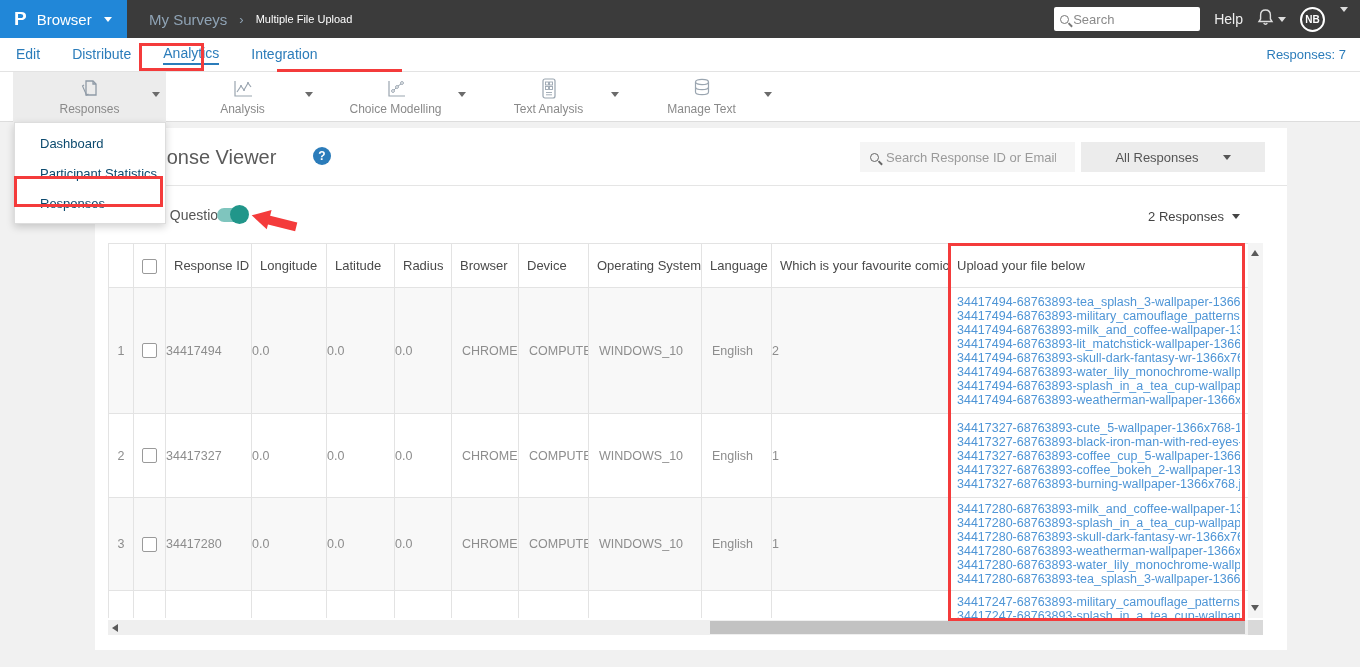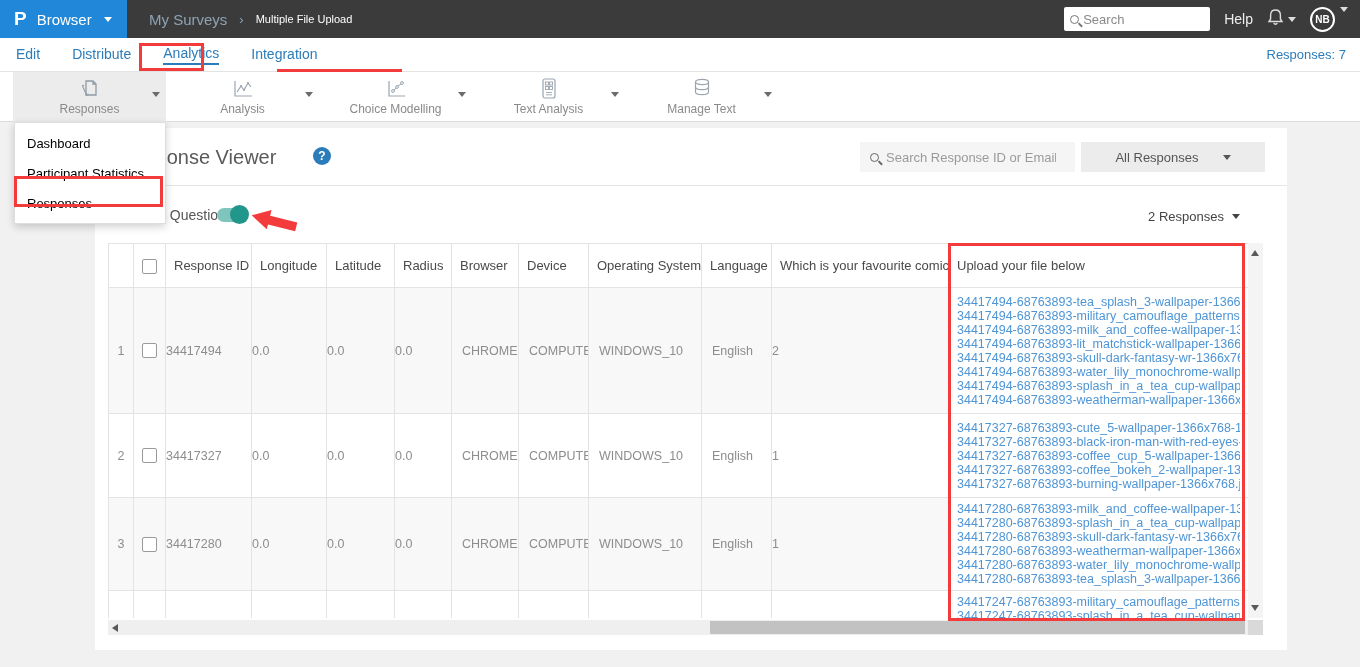--- a/index.html
+++ b/index.html
@@ -17,21 +17,21 @@
   .bc-sep { color:#8fa3b5; font-size:13px; }
   .bc-current { color:#ffffff; font-size:11px; }
   .topbar-right { margin-left:auto; display:flex; align-items:center; gap:14px; padding-right:12px; }
   .top-search { width:146px; height:24px; background:#ffffff; border-radius:2px; display:flex; align-items:center; padding:0 6px; gap:4px; }
   .top-search input { border:none; outline:none; width:110px; font-size:13px; color:#444; font-family:"Liberation Sans",sans-serif; }
   .top-search input::placeholder { color:#8a8a8a; }
   .mag { width:9px; height:9px; border:1.5px solid #777; border-radius:50%; position:relative; flex:0 0 auto; }
   .mag::after { content:""; position:absolute; width:5px; height:1.5px; background:#777; transform:rotate(45deg); left:7px; top:8px; }
   .help-link { color:#eee; font-size:14px; cursor:pointer; }
   .bell-wrap { display:flex; align-items:center; gap:4px; color:#ddd; cursor:pointer; }
-  .avatar-wrap { display:flex; align-items:flex-start; gap:5px; cursor:pointer; color:#ddd; }
+  .avatar-wrap { display:flex; align-items:flex-start; gap:15px; cursor:pointer; color:#ddd; }
   .avatar { width:25px; height:25px; border-radius:50%; border:2px solid #fff; color:#fff; font-size:10px; font-weight:bold; display:flex; align-items:center; justify-content:center; }
 
   
   .navrow { position:absolute; left:0; top:38px; width:1360px; height:34px; background:#fff; border-bottom:1px solid #e3e3e3; display:flex; align-items:center; z-index:9; }
   .nav-tab { color:#2b7cba; font-size:14px; margin-left:32px; cursor:pointer; padding-bottom:2px; }
   .nav-tab:first-child { margin-left:16px; }
   .nav-tab.active { border-bottom:2px solid #2b7cba; }
   .nav-count { margin-left:auto; margin-right:14px; color:#2b7cba; font-size:13px; }
 
   
@@ -83,21 +83,21 @@
   .vscroll { position:absolute; left:1153px; top:115px; width:15px; height:375px; background:#f4f4f4; }
   .vs-up { position:absolute; left:3px; top:7px; width:0; height:0; border-left:4px solid transparent; border-right:4px solid transparent; border-bottom:6px solid #5a5a5a; }
   .vs-down { position:absolute; left:3px; bottom:7px; width:0; height:0; border-left:4px solid transparent; border-right:4px solid transparent; border-top:6px solid #5a5a5a; }
   .hscroll { position:absolute; left:13px; top:492px; width:1140px; height:15px; background:#efefef; }
   .hs-left { position:absolute; left:4px; top:4px; width:0; height:0; border-top:4px solid transparent; border-bottom:4px solid transparent; border-right:6px solid #5a5a5a; }
   .hs-thumb { position:absolute; left:602px; top:1px; width:535px; height:13px; background:#c2c2c2; cursor:grab; }
   .scroll-corner { position:absolute; left:1153px; top:492px; width:15px; height:15px; background:#d9d9d9; }
 
   
   .dropdown { position:absolute; left:14px; top:122px; width:152px; background:#fff; border:1px solid #ddd; box-shadow:0 3px 8px rgba(0,0,0,0.18); z-index:40; padding:5px 0; }
-  .menu-item { height:30px; display:flex; align-items:center; padding-left:12px; font-size:13px; color:#000000; cursor:pointer; }
+  .menu-item { height:30px; display:flex; align-items:center; padding-left:25px; font-size:13px; color:#0c4a6e; cursor:pointer; }
 
   
   .anno { position:absolute; border:3px solid #f43b3b; z-index:60; pointer-events:none; }
   .anno-line { position:absolute; background:#f43b3b; z-index:60; pointer-events:none; }
   .anno-arrow { position:absolute; z-index:60; pointer-events:none; }
 </style>
 </head>
 <body>
 
 <div class="topbar">

